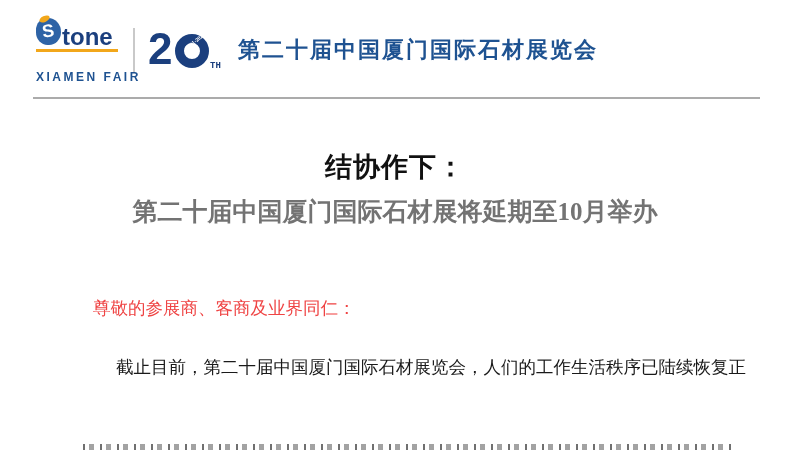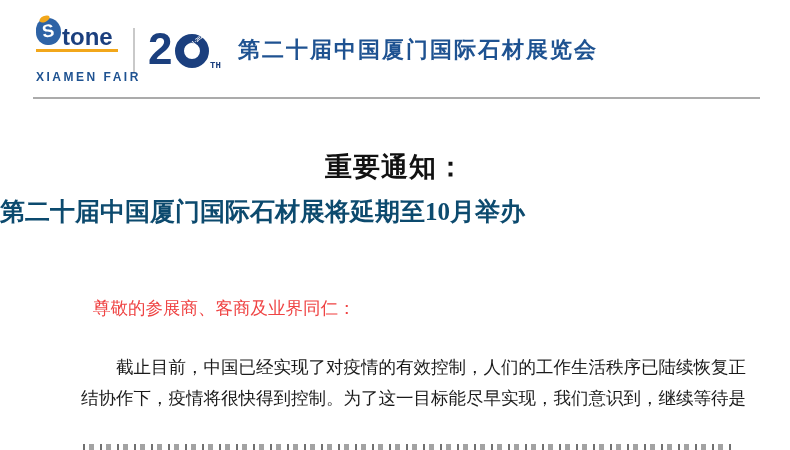--- a/index.html
+++ b/index.html
@@ -85,21 +85,21 @@
   }
 
   
   .notice-heading {
     position:absolute; top:149px; left:0; width:100%;
     text-align:center; font-weight:bold; font-size:27px; color:#111111;
     letter-spacing:1px;
   }
   .notice-subheading {
     position:absolute; top:195px; left:0; width:100%;
-    font-weight:bold; font-size:25px; color:#0c4a6e;
+    text-align:center; font-weight:bold; font-size:25px; color:#737373;
     white-space:nowrap;
   }
 
   
   .salutation {
     position:absolute; top:296px; left:93px;
     font-size:17.5px; color:#ef4444; white-space:nowrap;
   }
   .body-paragraph {
     position:absolute; top:352px; left:81px; width:656px;
@@ -146,26 +146,25 @@
       <span class="anniv-ring"></span>
       <span class="anniv-years">2001-2020</span>
       <span class="anniv-th">TH</span>
     </div>
 
     <div class="header-title">第二十届中国厦门国际石材展览会</div>
   </div>
 
   <div class="header-rule"></div>
 
-  <div class="notice-heading">重要通知：</div>
+  <div class="notice-heading">结协作下：</div>
 
   <div class="notice-subheading">第二十届中国厦门国际石材展将延期至10月举办</div>
 
   <div class="salutation">尊敬的参展商、客商及业界同仁：</div>
 
   <div class="body-paragraph">
-    <div class="body-line first">截止目前，中国已经实现了对疫情的有效控制，人们的工作生活秩序已陆续恢复正</div>
-    <div class="body-line">结协作下，疫情将很快得到控制。为了这一目标能尽早实现，我们意识到，继续等待是</div>
+    <div class="body-line first">截止目前，第二十届中国厦门国际石材展览会，人们的工作生活秩序已陆续恢复正</div>
   </div>
 
   <div class="clipped-text-line"></div>
 
 </div>
 
 </body></html>

